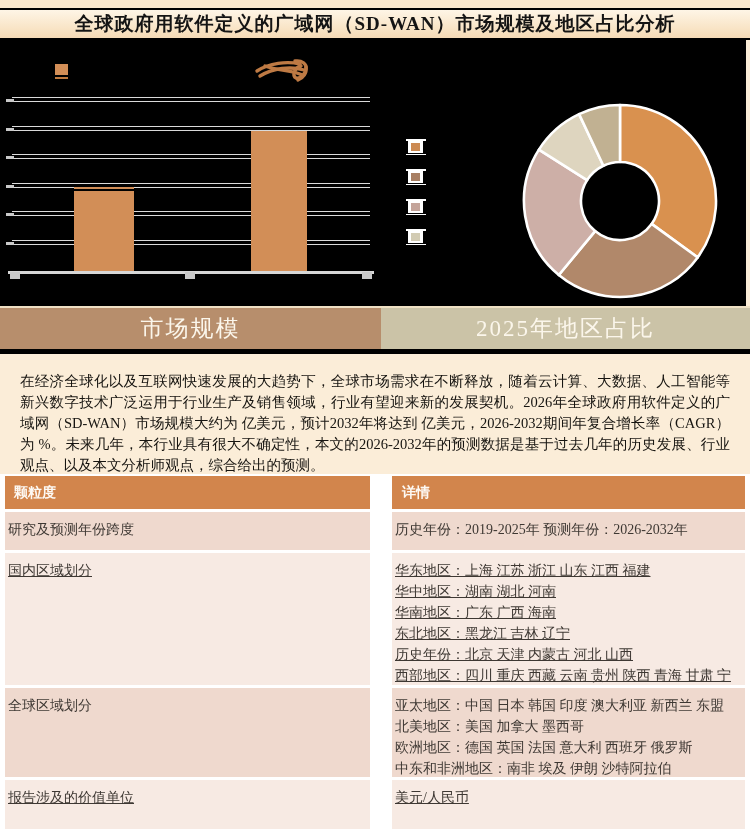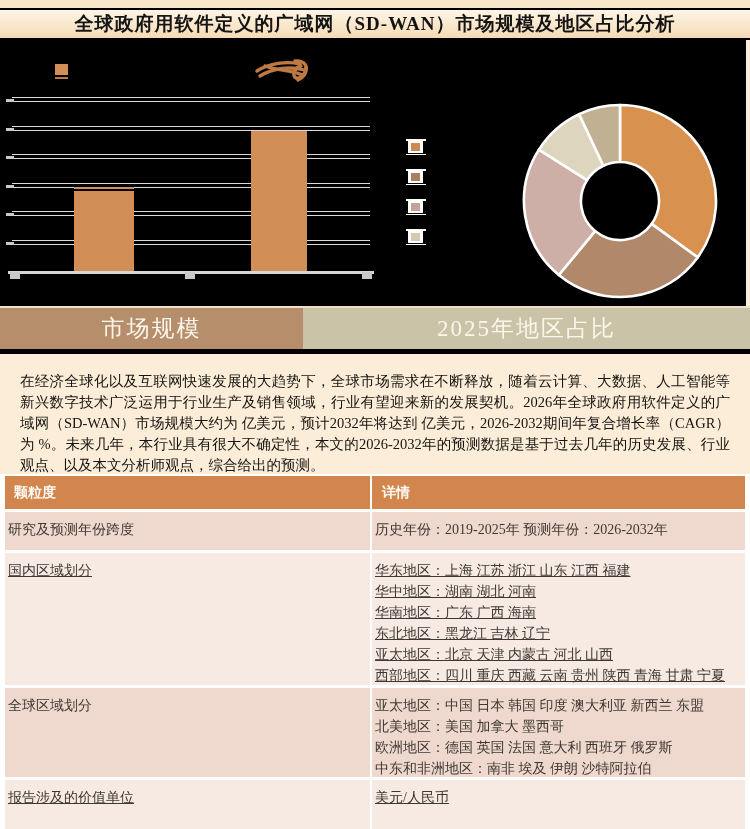--- a/index.html
+++ b/index.html
@@ -30,34 +30,34 @@
   .donut-svg{position:absolute;left:520px;top:61px;}
   .donut-legend{position:absolute;left:406px;top:99px;}
   .dleg-item{position:relative;width:20px;height:16px;margin-bottom:14px;}
   .dleg-line{position:absolute;left:0;width:20px;height:1.5px;background:#fff;}
   .dleg-box{position:absolute;left:2px;top:2px;width:15px;height:12px;background:#fff;}
   .dleg-color{position:absolute;left:5px;top:4px;width:9px;height:8px;}
 
   
   .divider-line{height:2px;background:#EFE0C4;}
   .section-headers{display:flex;height:41px;}
-  .sec-left{width:303px;background:#B78E6C;display:flex;align-items:center;justify-content:center;}
+  .sec-left{width:381px;background:#B78E6C;display:flex;align-items:center;justify-content:center;}
   .sec-right{flex:1;background:#CBC3A7;display:flex;align-items:center;justify-content:center;}
   .section-headers span{color:#FBF6EB;font-size:23px;letter-spacing:2px;}
   .black-band{height:5px;background:#000;}
 
   
   .intro{height:120px;background:#FBEDD8;padding:5px 8px 0;box-sizing:border-box;}
   .intro p{margin:12px;font-size:14.5px;line-height:21px;color:#161410;text-align:justify;}
   .table-title{margin:1px 0 0;text-align:center;font-size:15px;font-weight:bold;color:#0E0C0A;}
 
   
   .table-section{background:#FFFFFF;height:355px;padding:2px 5px 0;box-sizing:border-box;}
   .gran-table{display:grid;grid-template-columns:365px 1fr;
-    grid-template-rows:33px 38px 132px 89px 1fr;gap:3px 2px;height:100%;}
+    grid-template-rows:33px 38px 132px 89px 1fr;gap:3px 22px;height:100%;}
   .cell{box-sizing:border-box;font-size:14px;color:#3E3833;line-height:21px;}
   .cell.head{background:#D2854C;color:#FDF9F4;font-weight:bold;display:flex;align-items:center;padding:0 0 0 9px;}
   .cell.dark{background:#EFD9CE;}
   .cell.light{background:#F7EAE3;text-decoration:underline;}
   .cell.body{padding:7px 6px 0 3px;}
 </style>
 </head>
 <body>
 
 <div class="page">
@@ -166,21 +166,21 @@
     <div class="cell body dark">研究及预测年份跨度</div>
         <div class="cell body dark">
           <div>历史年份：2019-2025年 预测年份：2026-2032年</div>
         </div>
         <div class="cell body light">国内区域划分</div>
         <div class="cell body light">
           <div>华东地区：上海 江苏 浙江 山东 江西 福建</div>
           <div>华中地区：湖南 湖北 河南</div>
           <div>华南地区：广东 广西 海南</div>
           <div>东北地区：黑龙江 吉林 辽宁</div>
-          <div>亚太地区：北京 天津 内蒙古 河北 山西</div>
+          <div>历史年份：北京 天津 内蒙古 河北 山西</div>
           <div>西部地区：四川 重庆 西藏 云南 贵州 陕西 青海 甘肃 宁夏 新疆</div>
         </div>
         <div class="cell body dark">全球区域划分</div>
         <div class="cell body dark">
           <div>亚太地区：中国 日本 韩国 印度 澳大利亚 新西兰 东盟</div>
           <div>北美地区：美国 加拿大 墨西哥</div>
           <div>欧洲地区：德国 英国 法国 意大利 西班牙 俄罗斯</div>
           <div>中东和非洲地区：南非 埃及 伊朗 沙特阿拉伯</div>
         </div>
         <div class="cell body light">报告涉及的价值单位</div>

